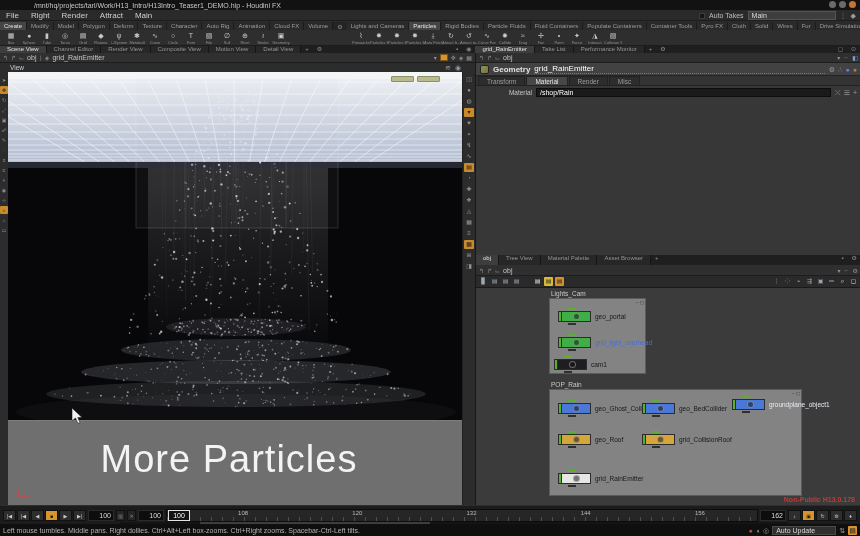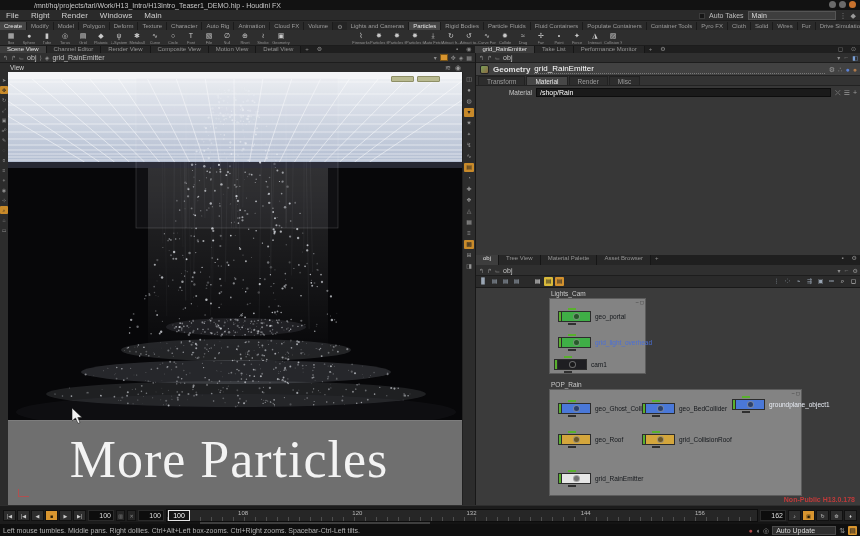--- a/index.html
+++ b/index.html
@@ -51,21 +51,21 @@
   .viewrow-right { margin-left:auto; padding-right:14px; display:flex; gap:4px; }
   .viewport { position:absolute; left:0; top:72px; width:475px; height:433px; background:#2c2c2c; }
   .vp-lstrip { position:absolute; left:0; top:0; width:8px; height:433px; background:#2c2c2c; display:flex; flex-direction:column; align-items:center; gap:2px; padding-top:4px; }
   .vp-lstrip .si { width:8px; height:8px; font-size:5px; line-height:8px; text-align:center; color:#8f8f8f; }
   .vp-rstrip { position:absolute; right:0; top:0; width:13px; height:433px; background:#2c2c2c; border-left:1px solid #202020; display:flex; flex-direction:column; align-items:center; gap:2px; padding-top:3px; }
   .vp-rstrip .si { width:10px; height:9px; font-size:6px; line-height:9px; text-align:center; color:#979797; }
   .si.hl { background:#c88a2a; color:#222 !important; border-radius:1px; }
   .vp-canvas { position:absolute; left:8px; top:0; width:454px; height:433px; background:#070709; overflow:hidden; }
   .vp-canvas svg { display:block; }
   .band { position:absolute; left:0; bottom:0; width:454px; height:85px; background:#6f6f6f; border-top:1px solid #7d7d7d; display:flex; align-items:center; justify-content:center; }
-  .band .overlay-text { font-family:Liberation Serif, serif; font-size:52px; color:#f3f3f3; letter-spacing:1px; transform:translate(-6px,-4px);text-align:center; }
+  .band .overlay-text { font-family:Liberation Sans, sans-serif; font-size:38px; color:#f3f3f3; letter-spacing:1px; transform:translate(-6px,-4px);text-align:center; }
   .gizmo { position:absolute; left:10px; bottom:8px; width:16px; height:12px; }
   .gizmo .gx { position:absolute; left:0; bottom:0; width:11px; height:1px; background:#b05050; }
   .gizmo .gy { position:absolute; left:0; bottom:0; width:1px; height:8px; background:#b05050; }
   .persp-pills { position:absolute; right:22px; top:4px; display:flex; gap:3px; }
   .pill { width:23px; height:6px; background:#b9ba90; border:1px solid #8e8f66; border-radius:1px; }
   .cursor { position:absolute; left:64px; top:336px; width:12px; height:17px; }
   
   .rpane { position:absolute; left:475px; top:53px; width:385px; height:452px; background:#373737; border-left:1px solid #181818; }
   .p-pathrow { position:absolute; left:0; top:0; width:385px; height:10px; background:#2f2f2f; border-bottom:1px solid #1e1e1e; display:flex; align-items:center; gap:3px; padding:0 3px; }
   .p-header { position:absolute; left:0; top:10px; width:385px; height:13px; background:#424242; border-bottom:1px solid #242424; display:flex; align-items:center; gap:4px; padding:0 4px; }
@@ -131,21 +131,21 @@
       <div class="winbtn"></div>
       <div class="winbtn close"></div>
     </div>
   </div>
 
   <div class="menubar">
     <div id="menu-items" style="display:flex;">
         <div class="menu-item">File</div>
         <div class="menu-item">Right</div>
         <div class="menu-item">Render</div>
-        <div class="menu-item">Windows</div>
+        <div class="menu-item">Attract</div>
         <div class="menu-item">Main</div>
       </div>
     <div class="menubar-right">
       <div class="chk"></div>
       <div class="lbl-s">Auto Takes</div>
       <div class="take-select">Main</div>
       <div class="mini-ic">⋮</div>
       <div class="mini-ic">◆</div>
     </div>
   </div>

